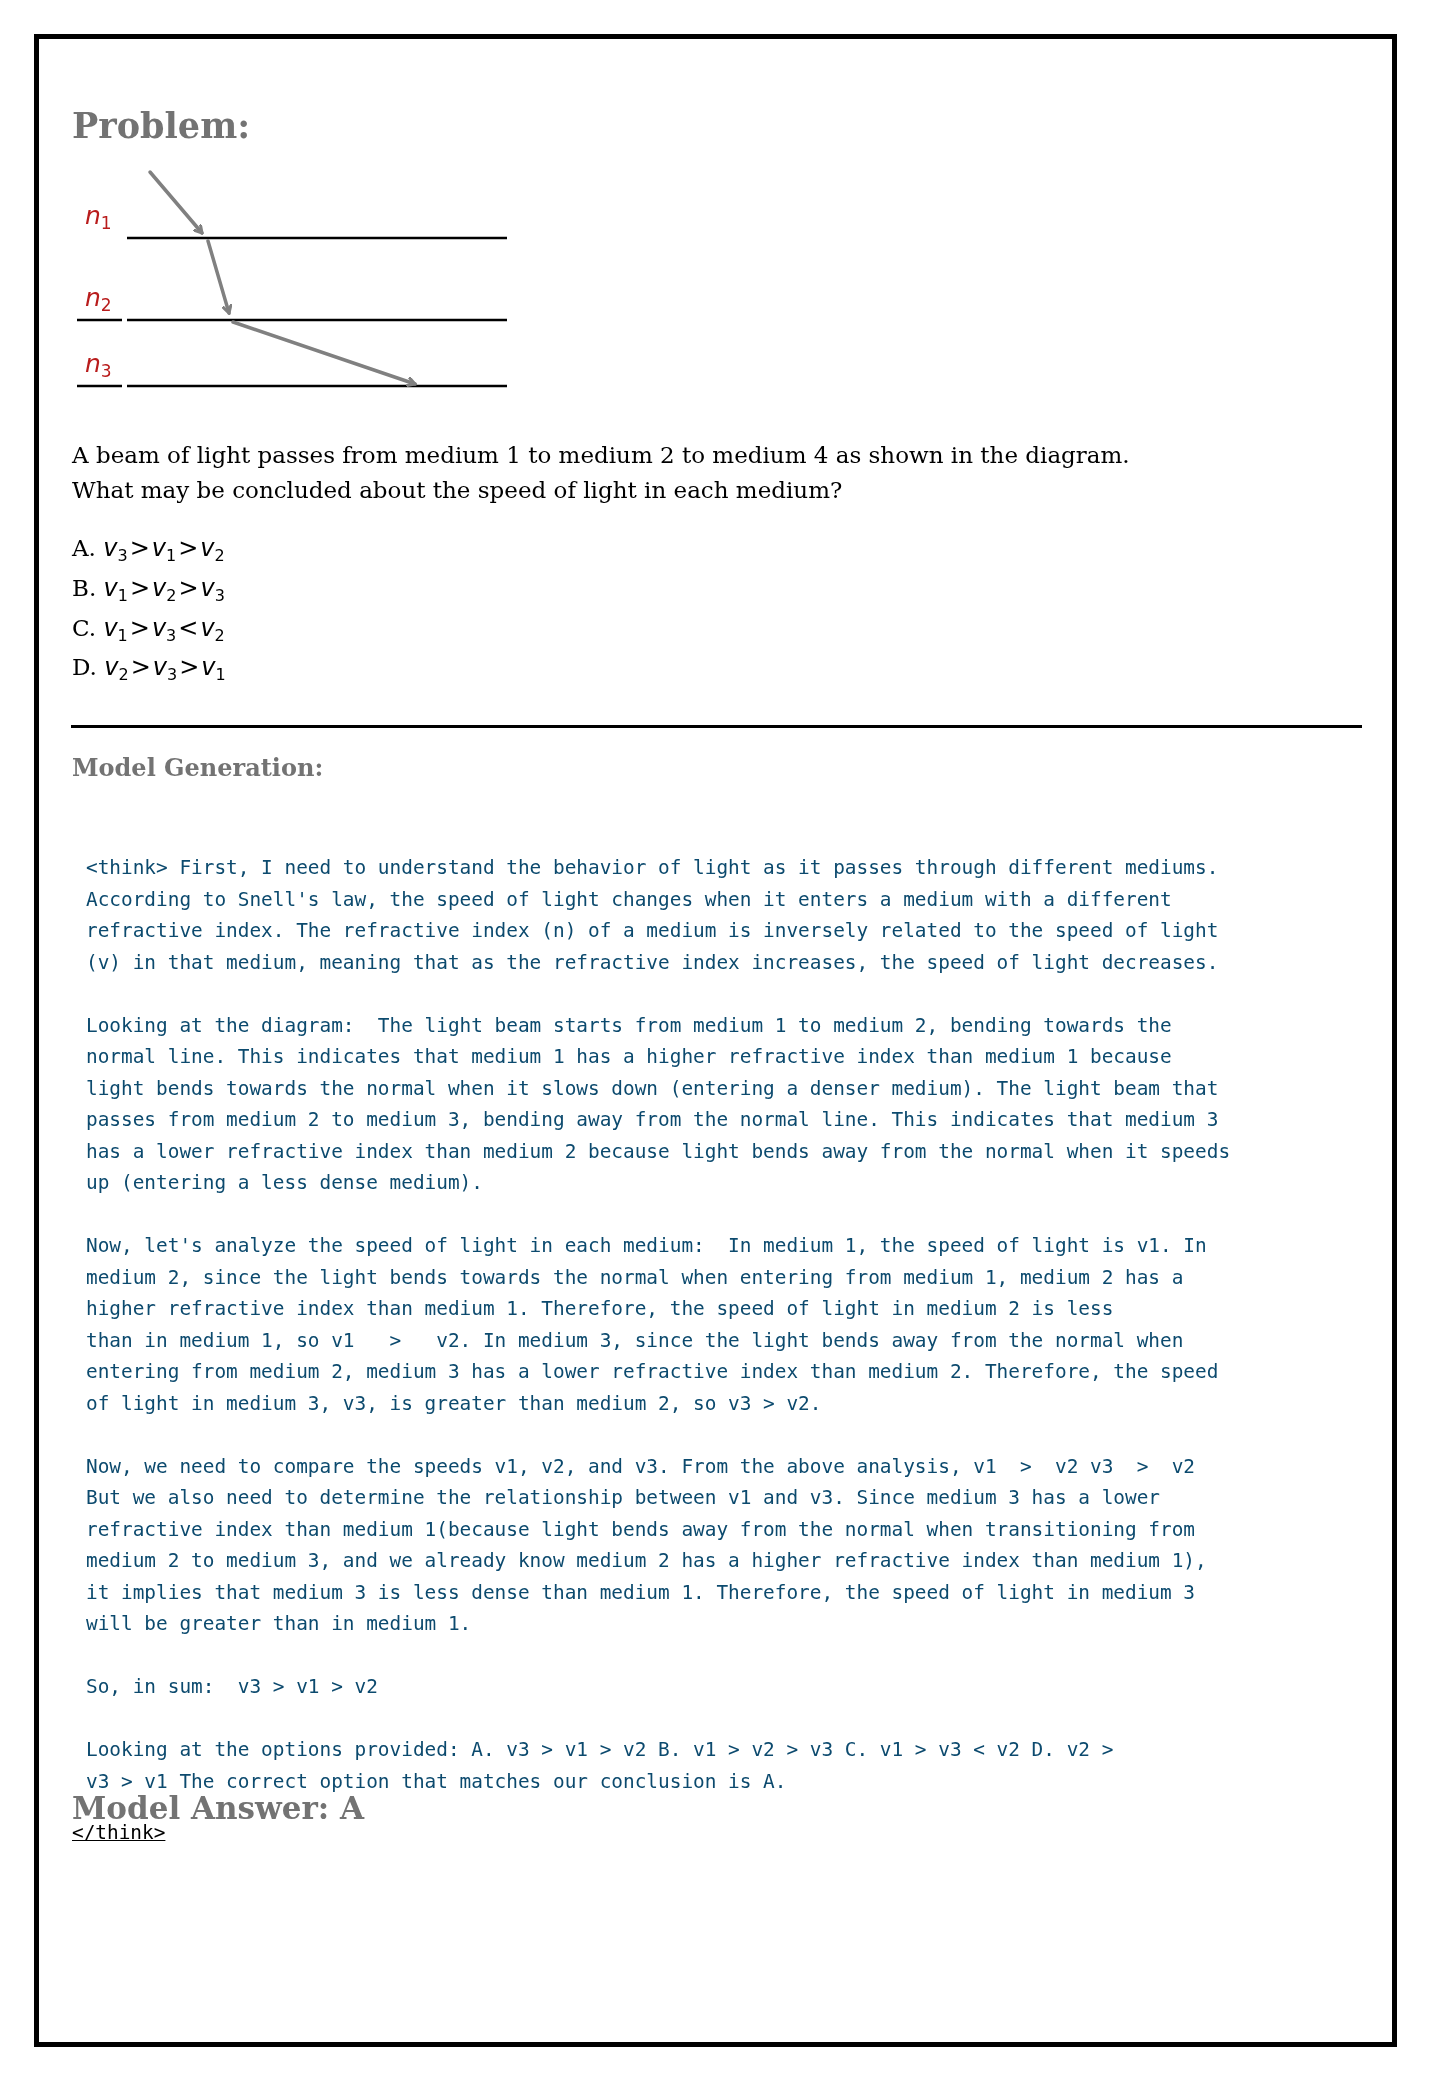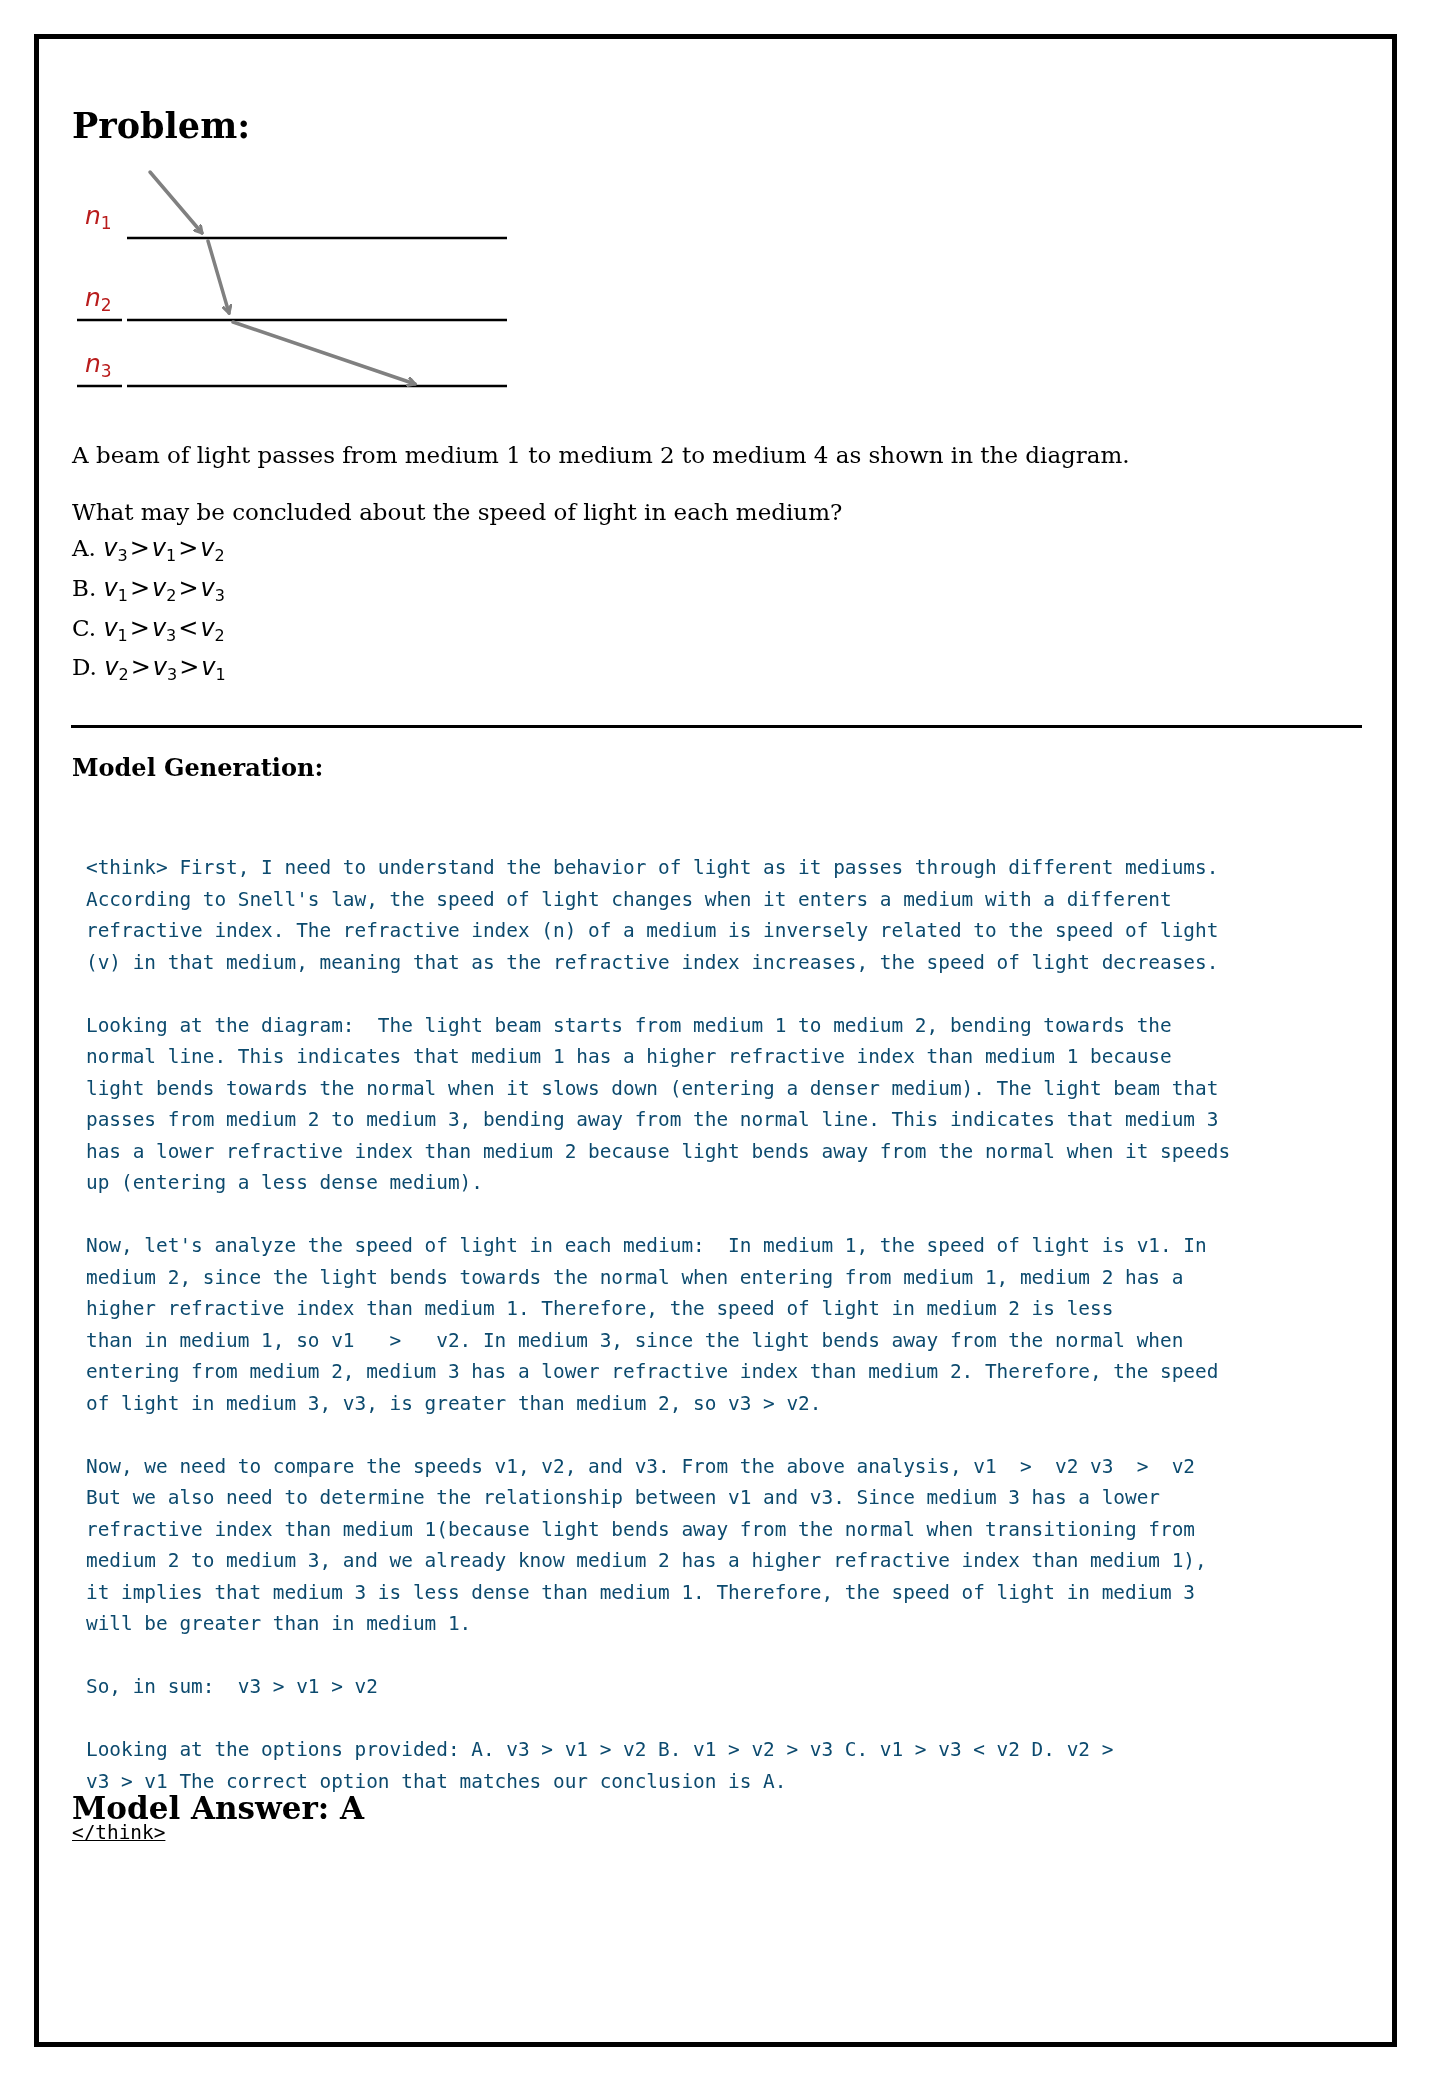--- a/index.html
+++ b/index.html
@@ -5,32 +5,32 @@
   html, body { margin: 0; padding: 0; background: #ffffff; }
   body { width: 1434px; height: 2085px; position: relative; overflow: hidden; }
   .frame {
     position: absolute; left: 34px; top: 34px;
     width: 1353px; height: 2003px;
     border: 5px solid #000000; box-sizing: content-box;
   }
   .abs { position: absolute; }
   .h-serif-bold {
     font-family: "DejaVu Serif", "Liberation Serif", serif;
-    font-weight: bold; color: #000000;
+    font-weight: bold; color: #737373;
     white-space: nowrap; margin: 0;
   }
   #problem-heading { left: 72px; top: 106px; font-size: 35px; line-height: 40px; }
   #model-heading { left: 72px; top: 748px; font-size: 24px; line-height: 40px; }
   #final-answer { left: 72px; top: 1790px; font-size: 31px; line-height: 36px; }
   .serif-text {
     font-family: "DejaVu Serif", "Liberation Serif", serif;
     font-size: 23px; color: #000; white-space: nowrap;
   }
   #question-line1 { left: 72px; top: 440px; line-height: 30px; }
-  #question-line2 { left: 72px; top: 497px; line-height: 30px; text-align: center; }
+  #question-line2 { left: 72px; top: 475px; line-height: 30px; text-align: center; }
   .option { left: 72px; line-height: 30px; font-size: 23px; }
   .option .letter { font-family: "DejaVu Serif", "Liberation Serif", serif; }
   .option .math { font-family: "DejaVu Sans", sans-serif; font-style: italic; font-size: 24px; }
   .option sub { font-style: normal; font-size: 16px; vertical-align: -5px; line-height: 0; }
   .option .op { font-style: normal; padding: 0 2px; }
   #option-0 { top: 533px; }
   #option-1 { top: 573px; }
   #option-2 { top: 613px; }
   #option-3 { top: 652px; }
   #divider { left: 71px; top: 725px; width: 1291px; height: 3px; background: #000; }

